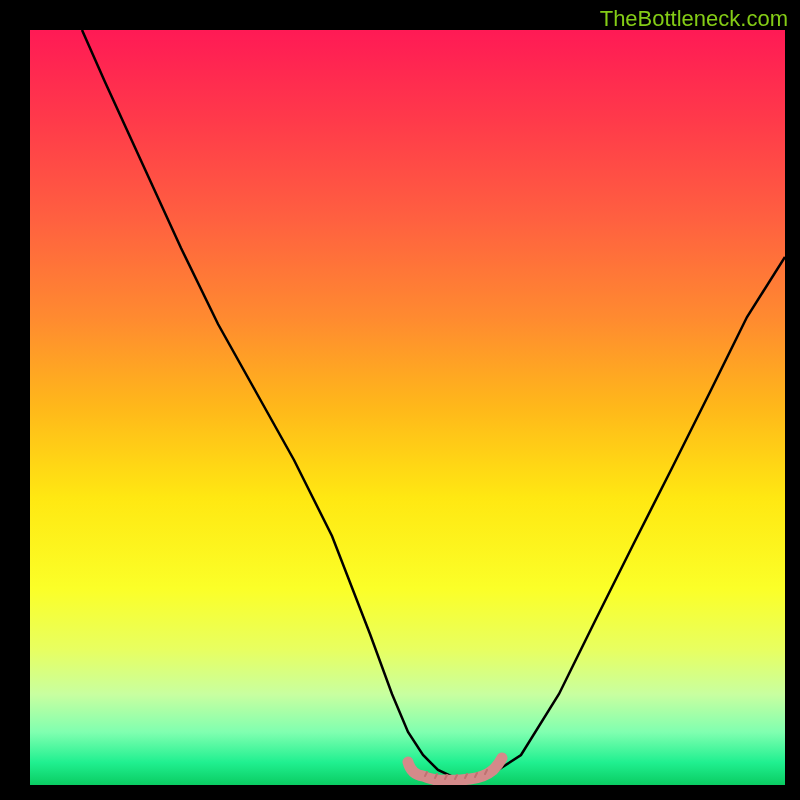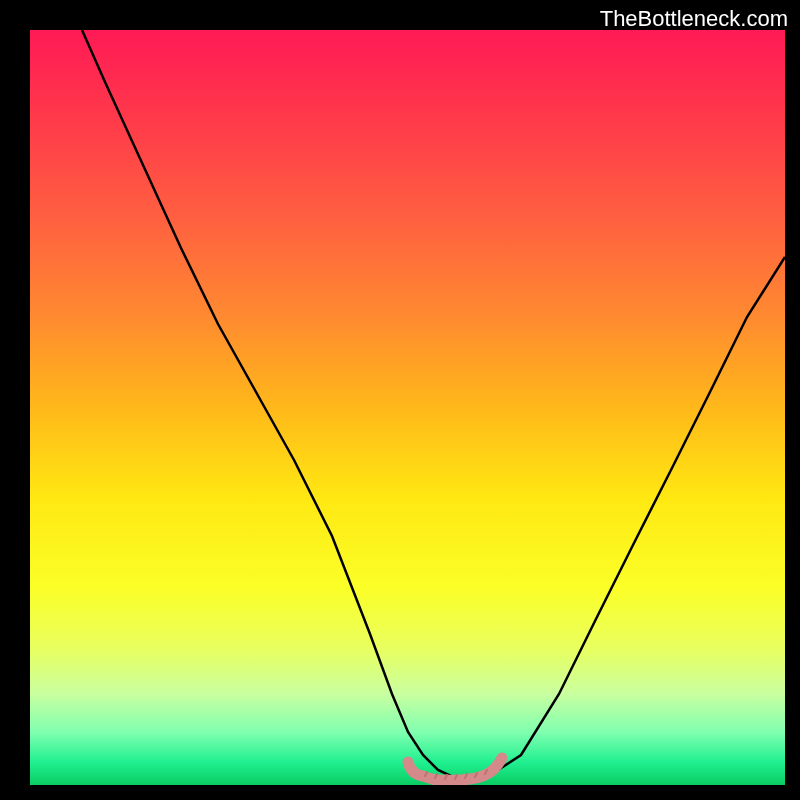--- a/index.html
+++ b/index.html
@@ -8,21 +8,21 @@
     height: 800px;
     background: #000;
     position: relative;
     overflow: hidden;
     font-family: Arial, sans-serif;
   }
   .watermark {
     position: absolute;
     top: 6px;
     right: 12px;
-    color: #ffffff;
+    color: #84cc16;
     font-size: 22px;
     font-weight: 500;
     z-index: 10;
   }
   .plot-area {
     position: absolute;
     left: 30px;
     top: 30px;
     width: 755px;
     height: 755px;

